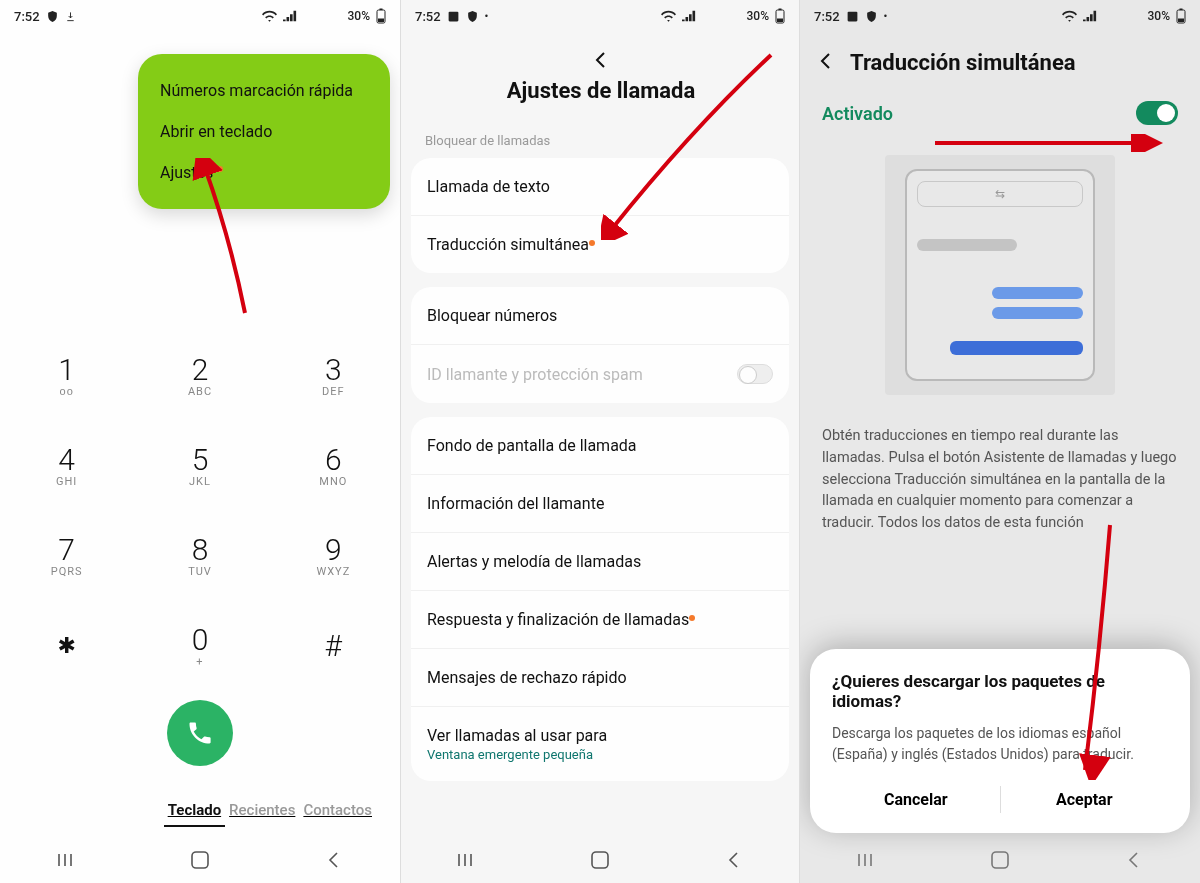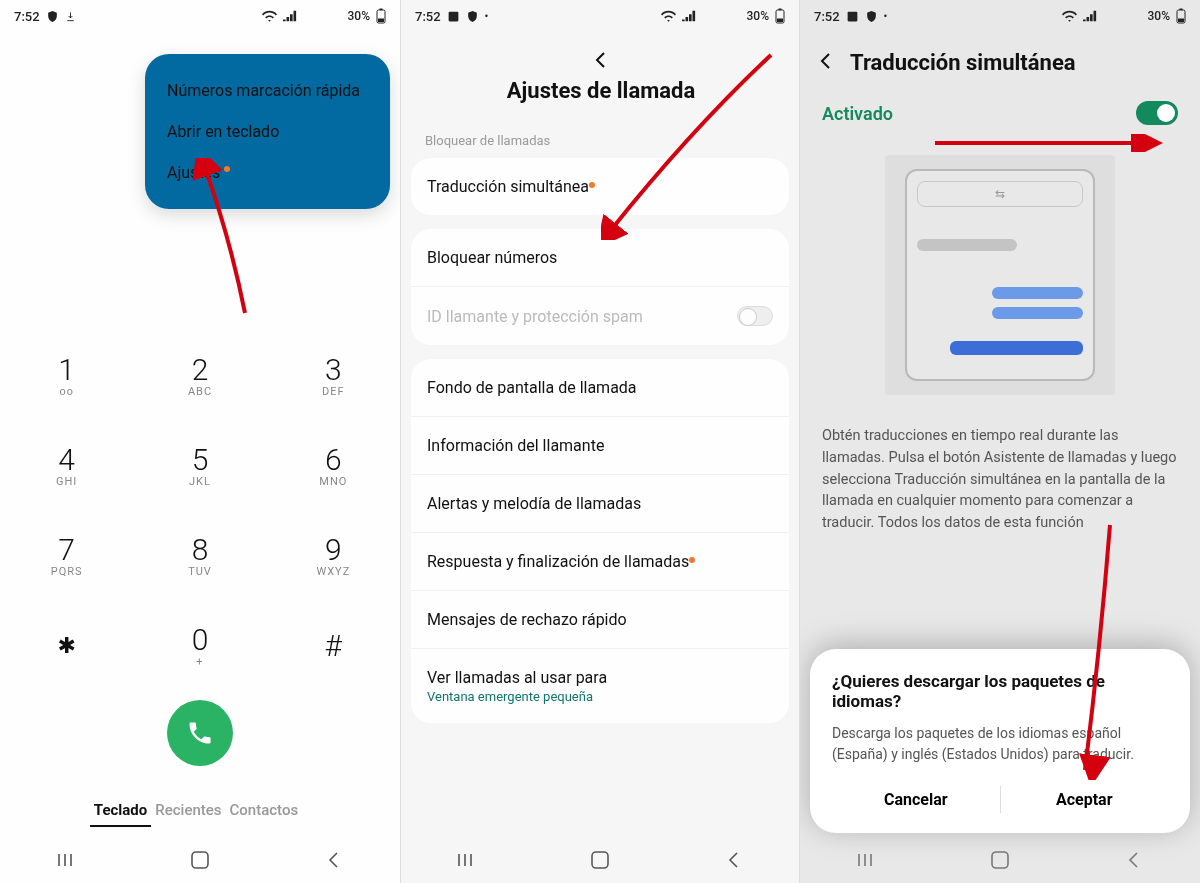--- a/index.html
+++ b/index.html
@@ -9,33 +9,33 @@
   .panel-2 { background: #f6f6f6; border-left: 1px solid #ddd; border-right: 1px solid #ddd;}
   .panel-3 { background: #e8e8e8; }
 
   
   .status-bar { height: 32px; display: flex; justify-content: space-between; align-items: center; padding: 0 14px; font-size: 13px; color: #222; font-weight: 500;}
   .sb-left, .sb-right { display: flex; align-items: center; gap: 6px; justify-content: center; }
   .sb-right svg, .sb-left svg { display: block; }
   .battery-pct { font-size: 12px; margin-left: 45px; }
 
   
-  .popup-menu { position: absolute; top: 54px; left: 138px; right: 10px; background: #0369a1; border-radius: 24px; box-shadow: 0 6px 18px rgba(0,0,0,.15); padding: 16px 0; z-index:5;margin-left:7px;}
+  .popup-menu { position: absolute; top: 54px; left: 138px; right: 10px; background: #84cc16; border-radius: 24px; box-shadow: 0 6px 18px rgba(0,0,0,.15); padding: 16px 0; z-index:5;}
   .popup-item { padding: 11px 22px; font-size: 16px; color: #111; display:flex; align-items:center; gap:4px;}
   .dot-orange { width:6px; height:6px; background:#f5792b; border-radius:50%; display:inline-block; position: relative; top: -4px;}
 
   .dialpad { position: absolute; top: 330px; left:0; right:0; display: grid; grid-template-columns: repeat(3,1fr); }
   .key { display:flex; flex-direction:column; align-items:center; justify-content:center; height: 90px; }
   .key .digit { font-size: 30px; font-weight: 300; color:#111; }
   .key .letters { font-size: 11px; color:#888; letter-spacing:1px; margin-top:-2px;}
   .call-btn-row { position:absolute; top: 700px; left:0; right:0; display:flex; justify-content:center;}
   .call-btn { width:66px; height:66px; border-radius:50%; background:#2bb365; display:flex; align-items:center; justify-content:center;}
   .call-btn svg{ fill:white;}
 
-  .tabs { position:absolute; bottom:56px; left:0; right:8px; display:flex; justify-content:center; padding:0 10px;}
+  .tabs { position:absolute; bottom:56px; left:0; right:14px; display:flex; justify-content:flex-end; padding:0 10px;text-decoration:underline;}
   .tab { font-size:15px; color:#999; font-weight:500; padding:6px 4px;}
   .tab.active { color:#111; font-weight:700; border-bottom:2px solid #111;}
 
   .navbar { position:absolute; bottom:0; left:0; right:0; height:46px; display:flex; justify-content:space-around; align-items:center;}
   .navbar .navbtn { width:22px; height:22px; display:flex; align-items:center; justify-content:center;}
 
   
   .header { display:flex; align-items:center; gap:8px; padding:18px 14px 22px 16px;flex-direction:column;}
   .header .back-icon svg{display:block;}
   .header h1{ font-size:22px; font-weight:700; color:#111;}
@@ -245,20 +245,23 @@
           <path d="M13 3l-7 7 7 7" fill="none" stroke="#111" stroke-width="2"></path>
         </svg>
       </span>
     <h1>Ajustes de llamada</h1>
   </div>
 
   <div class="section-label">Bloquear de llamadas</div>
 
   <div class="setting-group">
     <div class="setting-item">
+        <span>Llamada de texto</span>
+      </div>
+    <div class="setting-item">
         <span><span>Traducción simultánea</span><span class="dot-orange"></span></span>
       </div>
   </div>
 
   <div class="setting-group">
     <div class="setting-item">
         <span>Bloquear números</span>
       </div>
     <div class="setting-item disabled">
       <span>ID llamante y protección spam</span>

